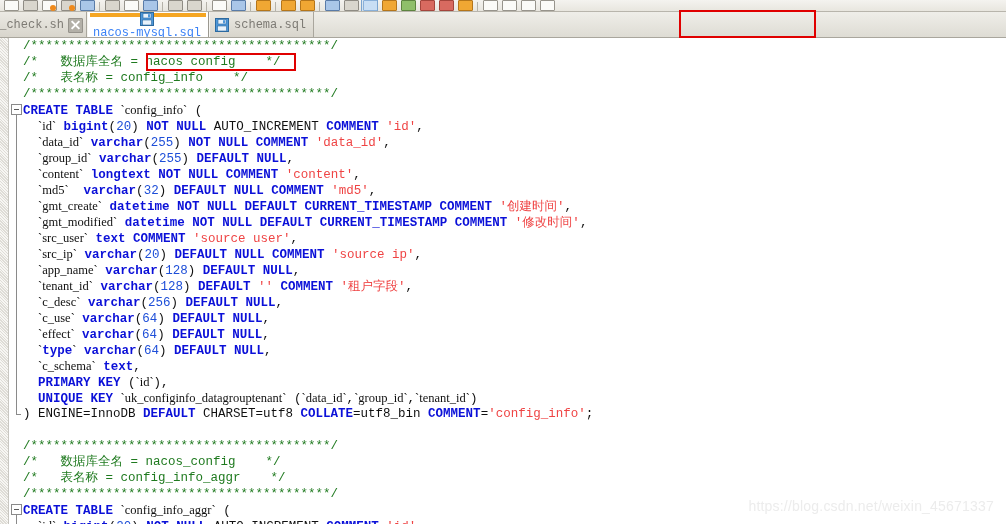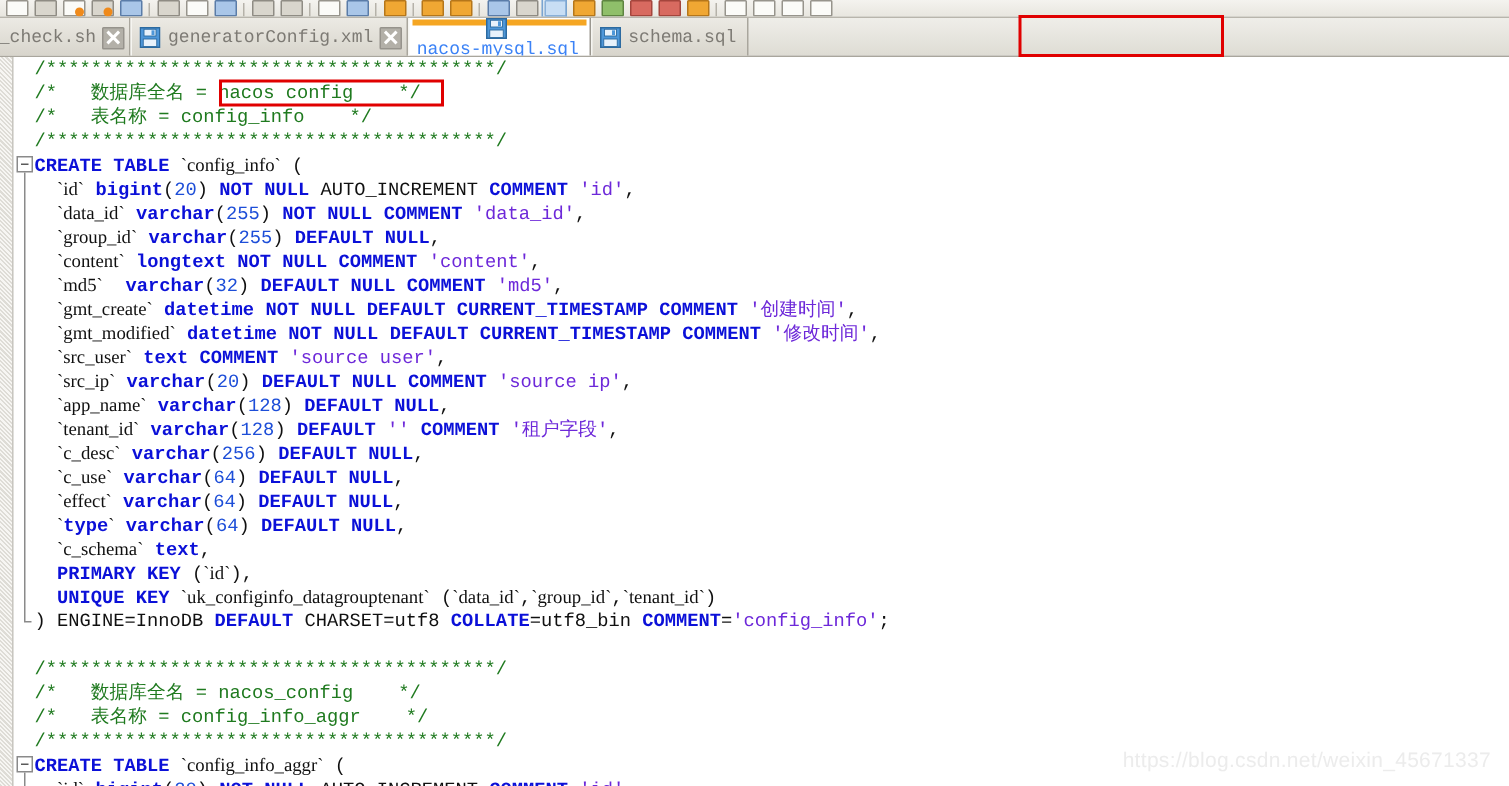--- a/index.html
+++ b/index.html
@@ -184,21 +184,21 @@
     top: 0; left: -23px;
     width: 1006px; height: 16px;
     background: #eceefa;
     z-index: -1;
   }
 
   
   .cmt  { color: #1f7a1f; }
   .kw   { color: #0b10d8; font-weight: bold; }
   .num  { color: #1d4ed8; }
-  .str  { color: #6d28d9; }
+  .str  { color: #ef4444; }
   .id   { color: #101010; font-family: Liberation Serif, serif; }
   .pun  { color: #101010; }
 
   
   .fold-box {
     position: absolute;
     width: 11px; height: 11px;
     border: 1px solid #8a8a8a;
     background: #ffffff;
     box-sizing: border-box;
@@ -335,32 +335,20 @@
         <div class="tb-glyph white"></div>
       </div>
       <div class="tb-btn">
         <div class="tb-glyph white"></div>
       </div>
     </div>
 
   <div class="tabbar" id="tabbar" style="margin-left: 0px;">
       <div class="tab first" style="padding-left: 0px; margin-left: -8px;">
         <span class="tab-label">x_check.sh</span>
-        <span class="tab-close"></span>
-      </div>
-      <div class="tab">
-        <span class="tab-icon">
-          <svg width="14" height="14" viewBox="0 0 14 14">
-            <rect x="0.5" y="0.5" width="13" height="13" fill="#4e97d9" stroke="#2c6aa0"></rect>
-            <rect x="3" y="1.5" width="8" height="4.5" fill="#e8f2fb" stroke="#2c6aa0" stroke-width="0.6"></rect>
-            <rect x="8" y="2.2" width="2" height="3.2" fill="#4e97d9"></rect>
-            <rect x="2.5" y="8" width="9" height="5" fill="#e8f2fb" stroke="#2c6aa0" stroke-width="0.6"></rect>
-          </svg>
-        </span>
-        <span class="tab-label">generatorConfig.xml</span>
         <span class="tab-close"></span>
       </div>
       <div class="tab active">
         <div class="tab-accent"></div>
         <span class="tab-icon">
           <svg width="14" height="14" viewBox="0 0 14 14">
             <rect x="0.5" y="0.5" width="13" height="13" fill="#4e97d9" stroke="#2c6aa0"></rect>
             <rect x="3" y="1.5" width="8" height="4.5" fill="#e8f2fb" stroke="#2c6aa0" stroke-width="0.6"></rect>
             <rect x="8" y="2.2" width="2" height="3.2" fill="#4e97d9"></rect>
             <rect x="2.5" y="8" width="9" height="5" fill="#e8f2fb" stroke="#2c6aa0" stroke-width="0.6"></rect>

